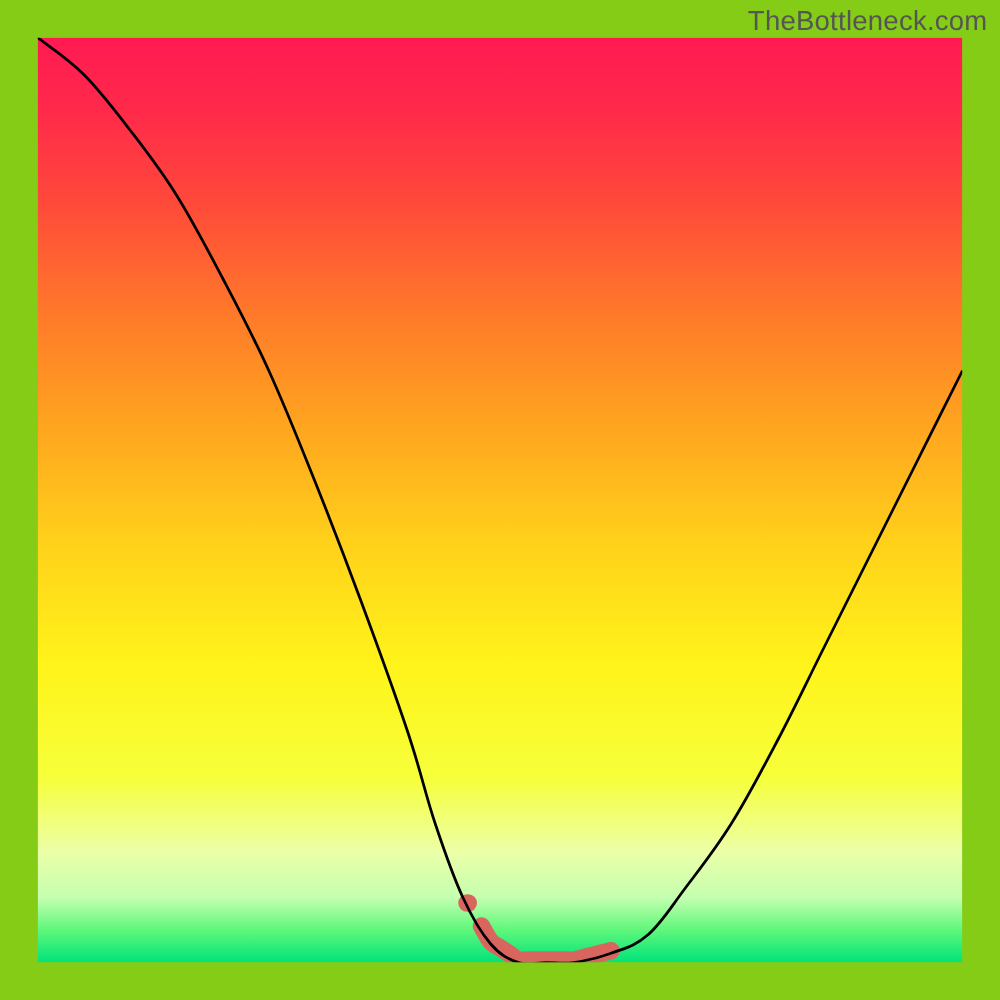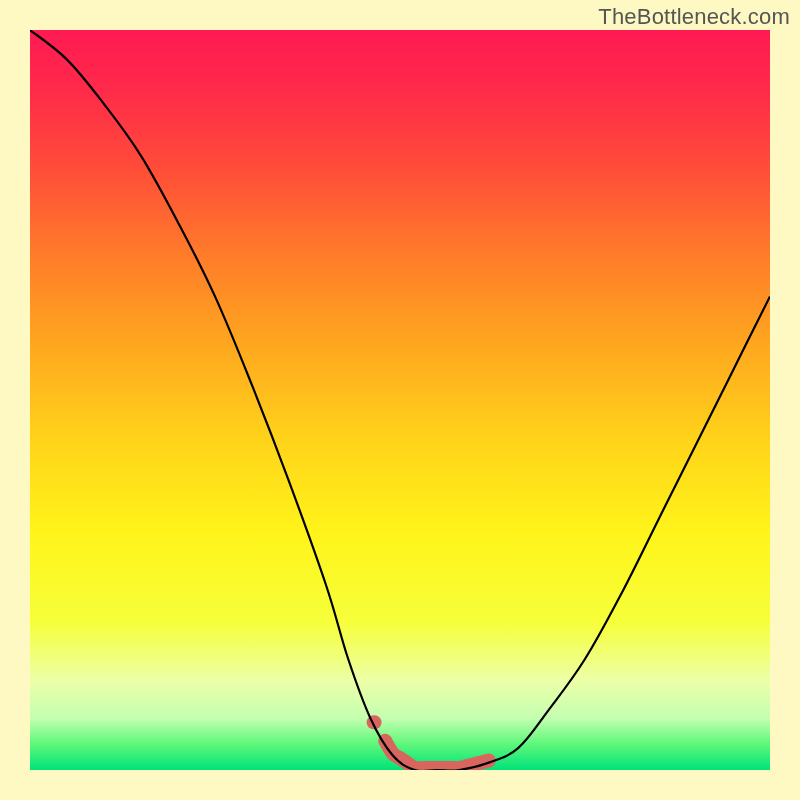--- a/index.html
+++ b/index.html
@@ -8,21 +8,21 @@
     width: 800px;
     height: 800px;
     background: #000;
     overflow: hidden;
     font-family: Arial, Helvetica, sans-serif;
   }
   .frame {
     position: relative;
     width: 800px;
     height: 800px;
-    background: #fef9c3;
+    background: #84cc16;
   }
   .watermark {
     position: absolute;
     top: 4px;
     right: 10px;
     color: #555;
     font-size: 22px;
     letter-spacing: 0.2px;
     z-index: 10;
   }

